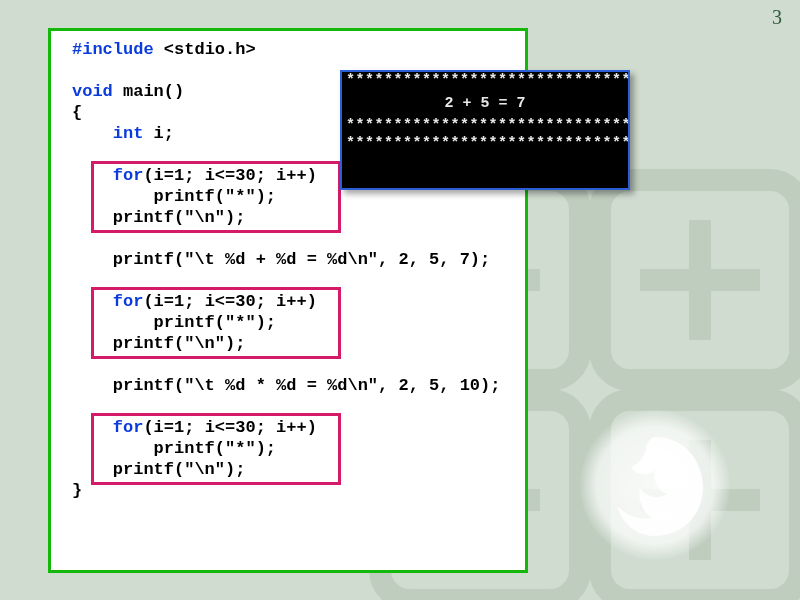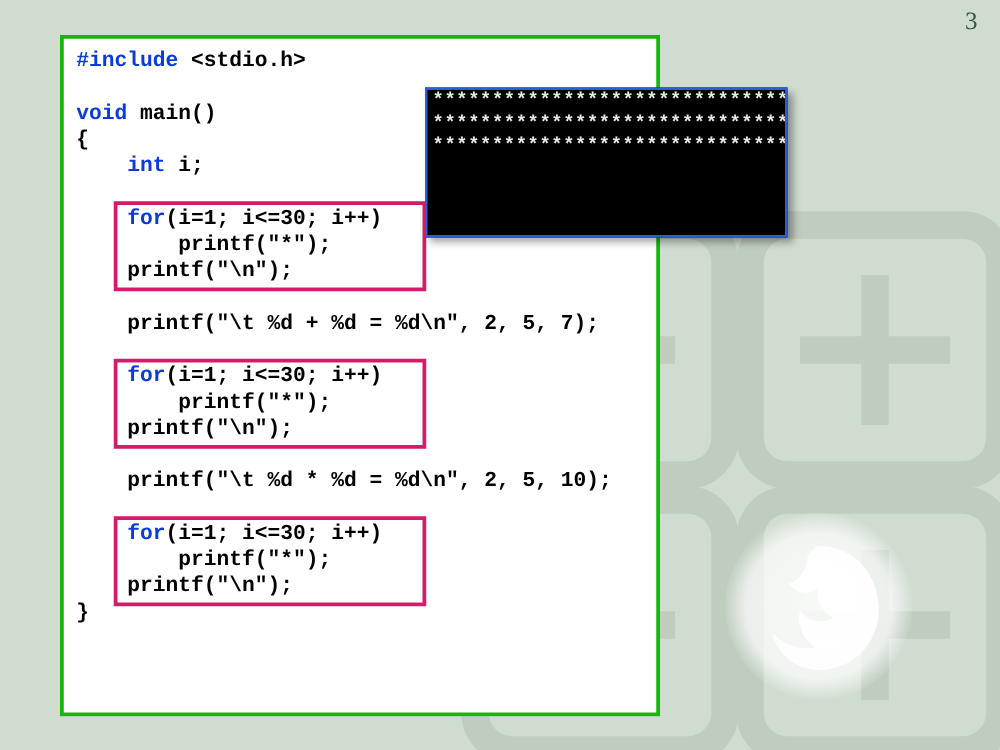--- a/index.html
+++ b/index.html
@@ -49,21 +49,21 @@
     border: 3px solid #14b80a;
     box-sizing: border-box;
   }
   .code {
     font-family: "Courier New", monospace;
     font-weight: bold;
     font-size: 17px;
     line-height: 21px;
     color: #000;
     white-space: pre;
-    padding: 8px 10px;
+    padding: 8px 21px;
   }
   .kw { color: #0a3bdc; }
   .hilite {
     position: absolute;
     border: 3px solid #d61a6a;
     box-sizing: border-box;
     pointer-events: none;
   }
   .output {
     position: absolute;
@@ -145,15 +145,16 @@
 <span>    printf("\n");</span>
 <span>}</span></div>
 
   <div class="hilite" style="top:130px; left:40px; width:250px; height:72px;"></div>
   <div class="hilite" style="top:256px; left:40px; width:250px; height:72px;"></div>
   <div class="hilite" style="top:382px; left:40px; width:250px; height:72px;"></div>
 </div>
 
 <div class="output">
   <div class="stars">******************************</div>
+  <div class="line">2 + 5 = 7</div>
   <div class="stars">******************************</div>
   <div class="stars">******************************</div>
 </div>
 
 </body></html>

